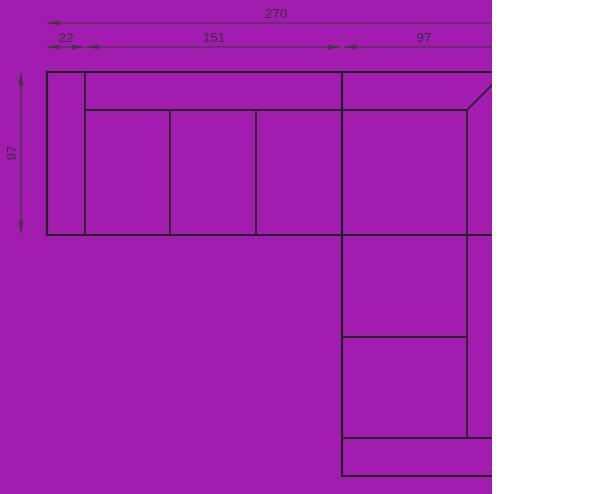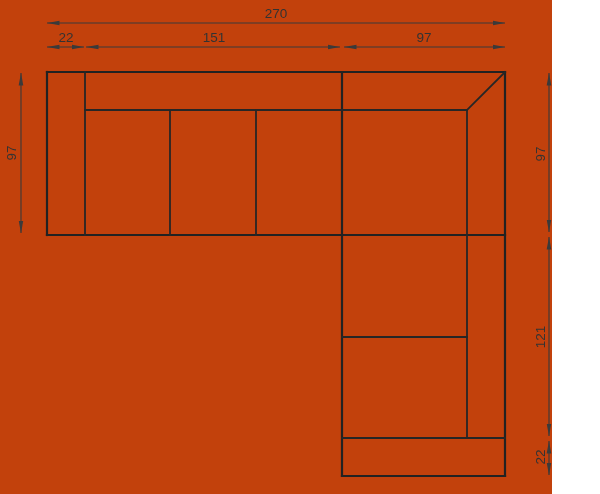--- a/index.html
+++ b/index.html
@@ -2,23 +2,23 @@
 <html><head>
 <meta charset="utf-8">
 <style>
   html, body {
     margin: 0;
     padding: 0;
     background: #ffffff;
   }
   .stage {
     position: relative;
-    width: 552px;
+    width: 492px;
     height: 494px;
-    background: #c2410c;
+    background: #a21caf;
     font-family: "Liberation Sans", sans-serif;
     overflow: hidden;
   }
   svg { display: block; }
   .sofa-line {
     stroke: #222222;
     stroke-width: 2.2;
     fill: none;
     stroke-linecap: square;
   }

